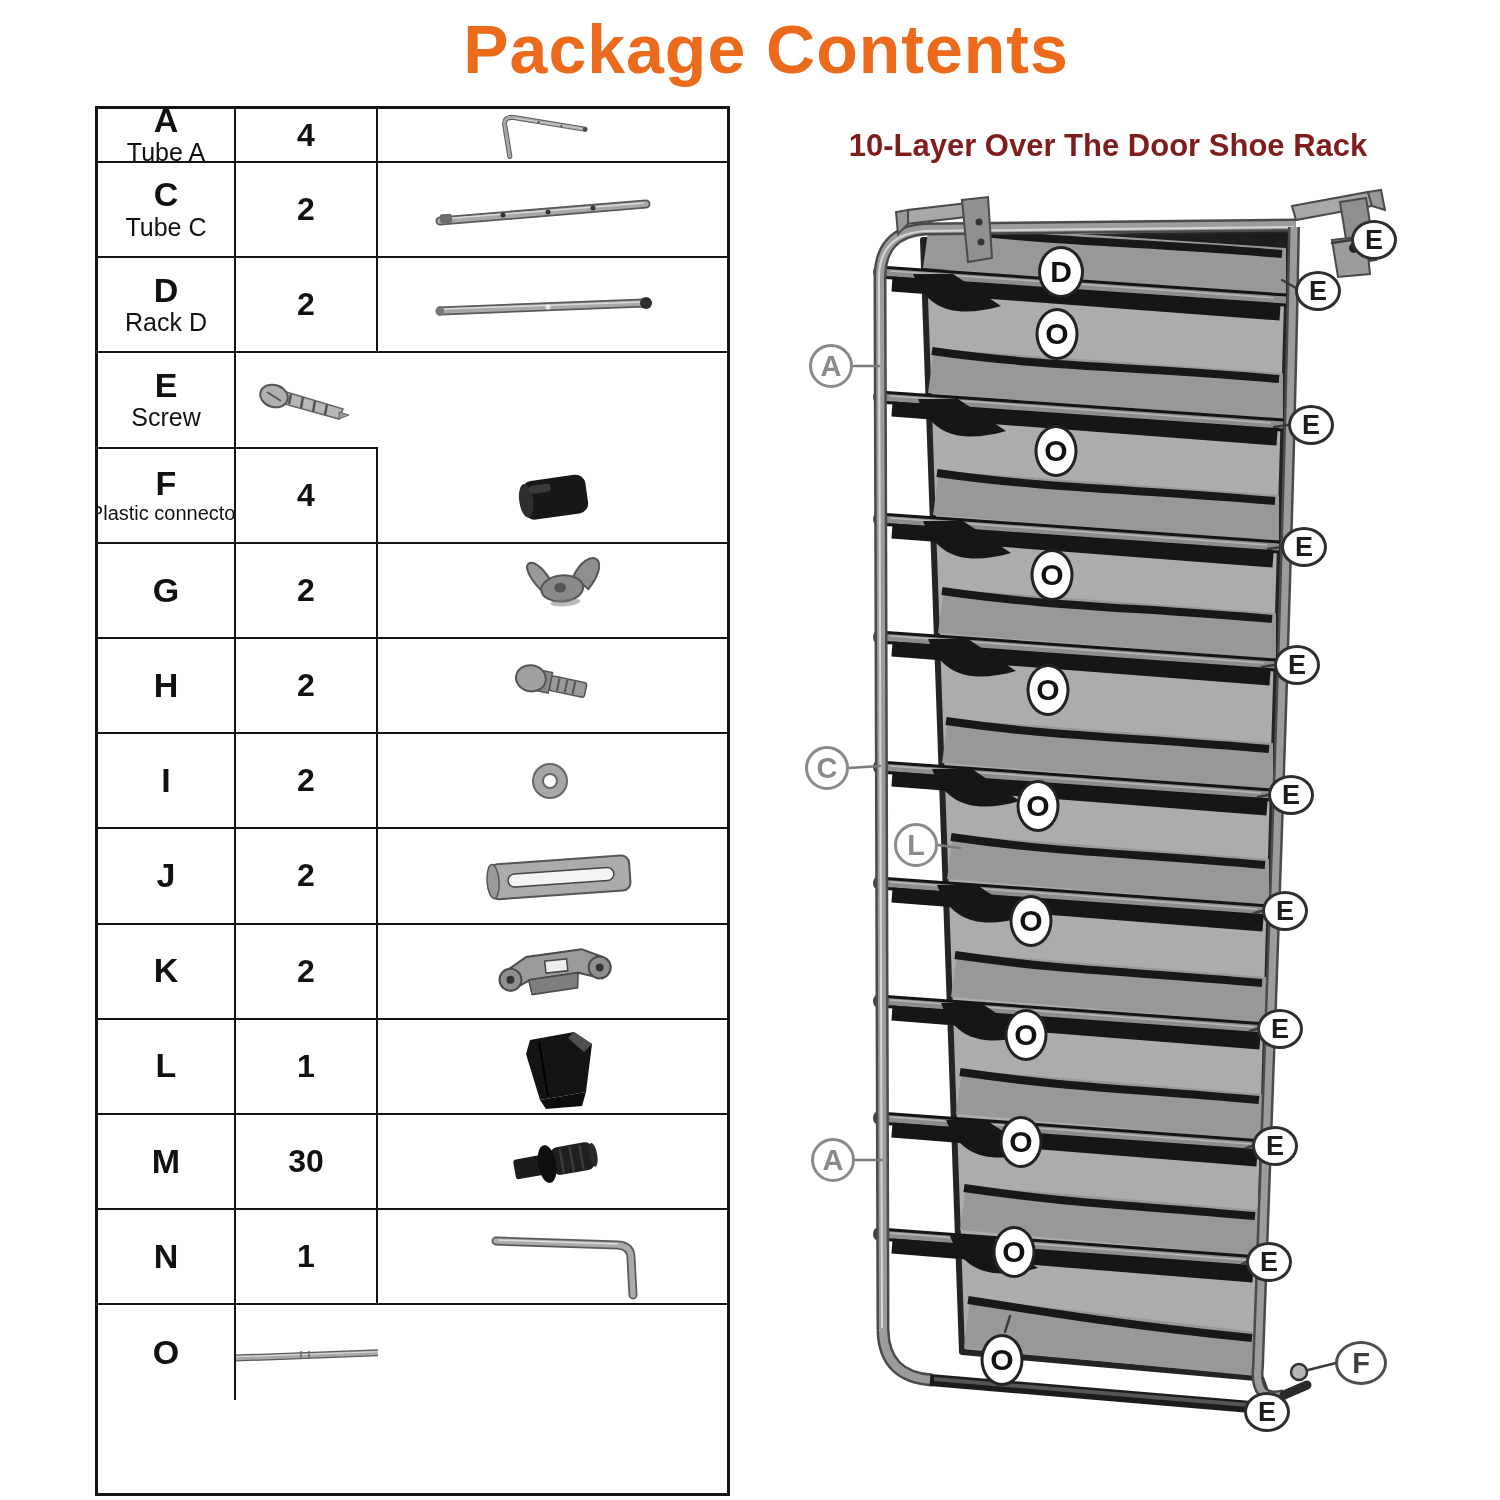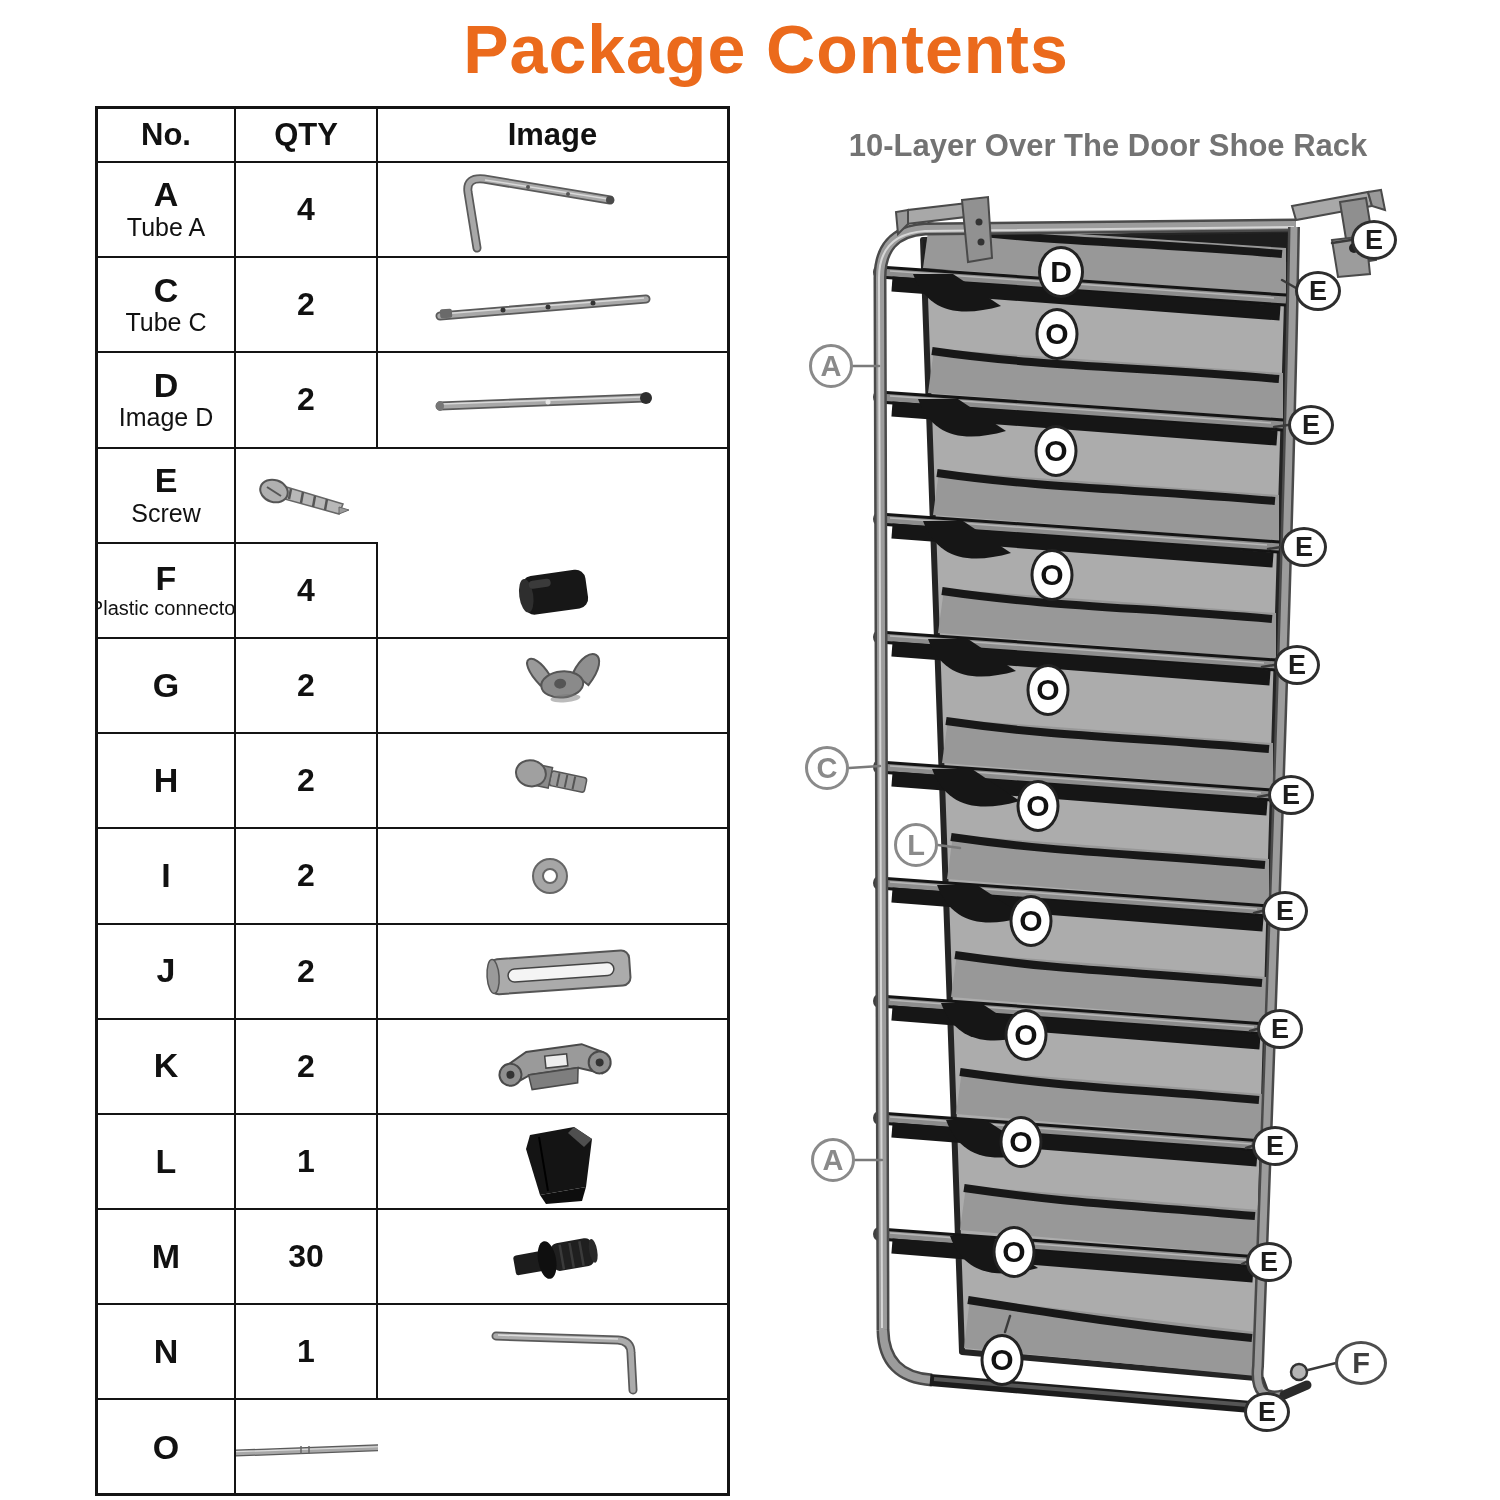--- a/index.html
+++ b/index.html
@@ -28,46 +28,41 @@
   .tr:last-child .td{border-bottom:none;}
   .th{font-size:31px;font-weight:bold;}
   .letter{font-size:34px;font-weight:bold;line-height:1.05;}
   .sub{font-size:25px;line-height:1.15;white-space:nowrap;}
   .sub.small{font-size:20px;}
   .qty{font-size:32px;font-weight:bold;}
   .imgcell svg{display:block;}
   
   .diagram-title{
     position:absolute;left:818px;top:128px;width:580px;text-align:center;
-    font-size:31px;font-weight:bold;color:#737373;white-space:nowrap;
+    font-size:31px;font-weight:bold;color:#7f1d1d;white-space:nowrap;
   }
   .rack-svg{position:absolute;left:780px;top:180px;}
   
   .co{
     position:absolute;display:flex;align-items:center;justify-content:center;
     background:#fff;border-radius:50%;font-weight:bold;
     transform:translate(-50%,-50%);box-sizing:border-box;z-index:5;
   }
   .co.e{width:46px;height:40px;border:3px solid #2e2e2e;color:#1c1c1c;font-size:27px;}
   .co.o{width:43px;height:52px;border:3px solid #222;color:#111;font-size:30px;}
   .co.d{width:46px;height:52px;border:3px solid #222;color:#111;font-size:30px;}
   .co.g{width:44px;height:44px;border:3px solid #8a8a8a;color:#8a8a8a;font-size:29px;}
   .co.f{width:52px;height:44px;border:3px solid #4e4e4e;color:#3e3e3e;font-size:29px;}
 </style>
 </head>
 <body>
 
 <div class="page-title" style="color: rgb(235, 106, 28); margin-left: 16px;">Package Contents</div>
 
 <div class="parts-table">
-  <div class="tr">
-    <div class="td th">No.</div>
-    <div class="td th">QTY</div>
-    <div class="td th">Image</div>
-  </div>
 
   <div class="tr">
     <div class="td">
       <div class="letter">A</div>
       <div class="sub">Tube A</div>
     </div>
     <div class="td qty">4</div>
     <div class="td imgcell">
       <svg width="349" height="92" viewBox="0 0 349 92">
         <path d="M 232,36 L 106,15 Q 88,13 90,28 L 99,84" fill="none" stroke="#5a5a5a" stroke-width="9" stroke-linecap="round"></path>
@@ -95,21 +90,21 @@
         <circle cx="125" cy="51" r="2.5" fill="#333"></circle>
           <circle cx="170" cy="48" r="2.5" fill="#333"></circle>
           <circle cx="215" cy="44" r="2.5" fill="#333"></circle>
       </svg>
     </div>
   </div>
 
   <div class="tr">
     <div class="td">
       <div class="letter">D</div>
-      <div class="sub">Image D</div>
+      <div class="sub">Rack D</div>
     </div>
     <div class="td qty">2</div>
     <div class="td imgcell">
       <svg width="349" height="92" viewBox="0 0 349 92">
         <path d="M 62,52 L 266,44" fill="none" stroke="#5a5a5a" stroke-width="9" stroke-linecap="round"></path>
         <path d="M 62,52 L 266,44" fill="none" stroke="#a8a8a8" stroke-width="5.5" stroke-linecap="round"></path>
         <path d="M 64,50 L 264,43" stroke="#d9d9d9" stroke-width="1.5"></path>
         <circle cx="268" cy="44" r="6" fill="#2e2e2e"></circle>
         <ellipse cx="62" cy="52" rx="4" ry="5" fill="#777"></ellipse>
         <circle cx="170" cy="48" r="2.5" fill="#e8e8e8"></circle>

